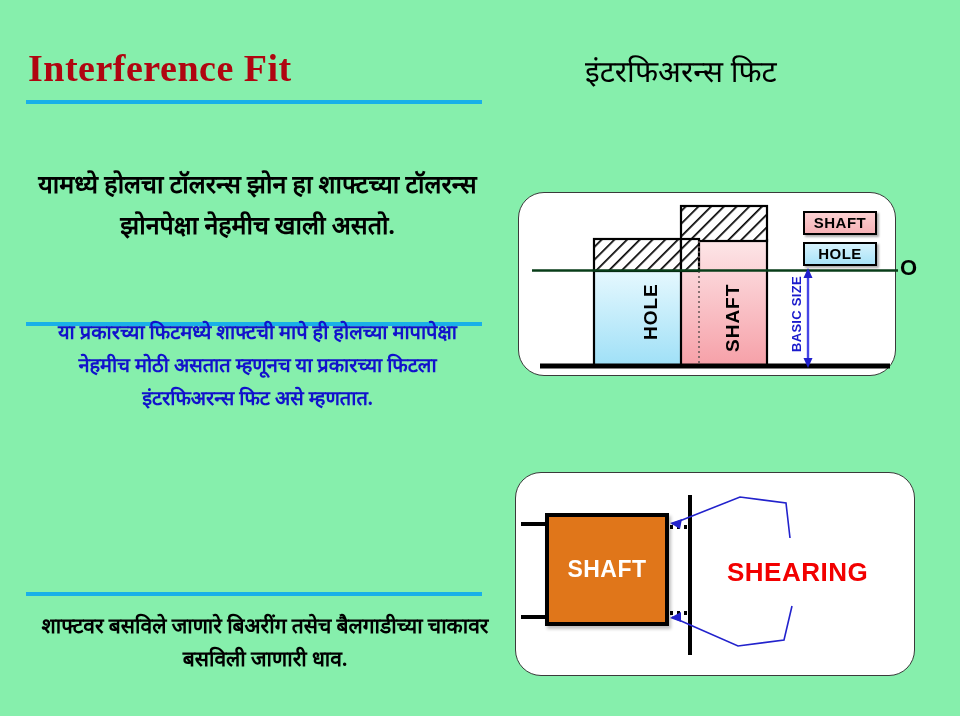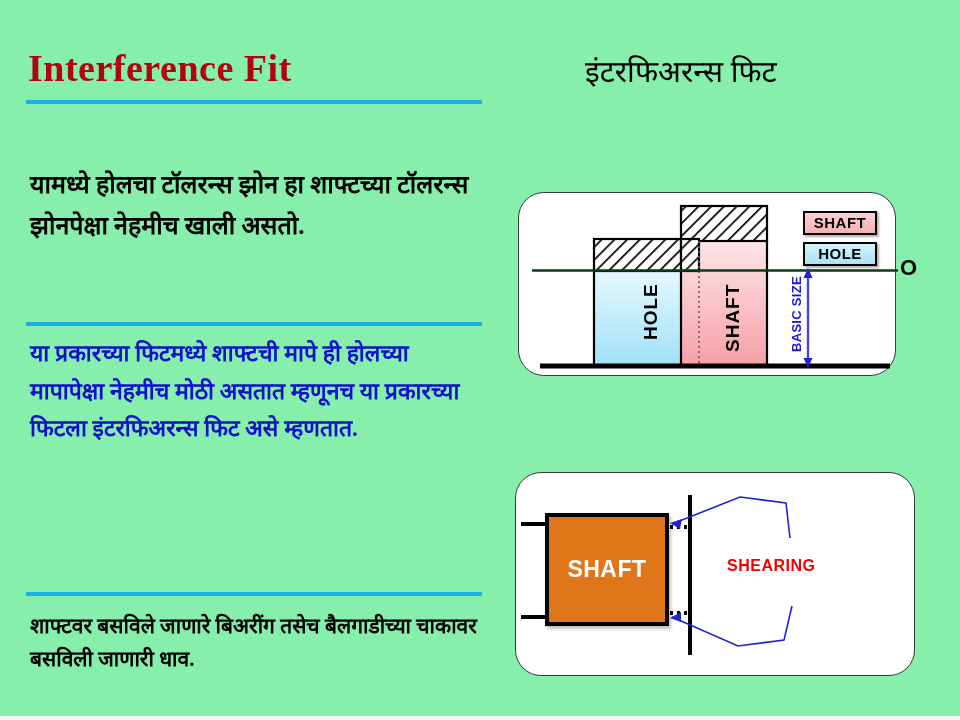--- a/index.html
+++ b/index.html
@@ -54,30 +54,31 @@
     white-space: nowrap;
   }
 
   
   .para {
     position: absolute;
     left: 30px;
     width: 455px;
     font-family: "Liberation Serif", "DejaVu Serif", serif;
     font-weight: bold;
+    text-align: center;
   }
   #para-1 {
     top: 165px;
     font-size: 25px;
     line-height: 1.62;
     color: #000000;
   }
   #para-2 {
-    top: 335px;
-    font-size: 23px;
+    top: 316px;
+    font-size: 20px;
     line-height: 1.64;
     color: #1111CC;
   }
   #para-3 {
     top: 610px;
     font-size: 21px;
     line-height: 1.55;
     color: #000000;
     width: 470px;
     font-family: Liberation Serif, serif;
@@ -190,21 +191,21 @@
     font-family: "Liberation Sans", sans-serif;
     font-weight: bold;
     font-size: 23px;
     letter-spacing: 0.5px;
   }
   #shearing-label {
     position: absolute;
     left: 727px; top: 557px;
     font-family: "Liberation Sans", sans-serif;
     font-weight: bold;
-    font-size: 16px;
+    font-size: 26px;
     color: #F20000;
     letter-spacing: 0.5px;
     white-space: nowrap;
   }
 </style>
 </head>
 <body>
 
 <div class="slide">
 

